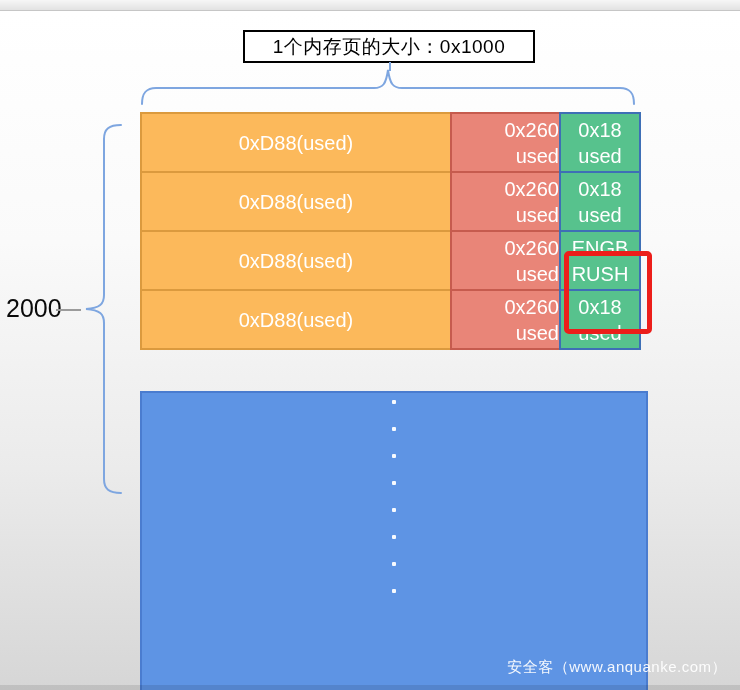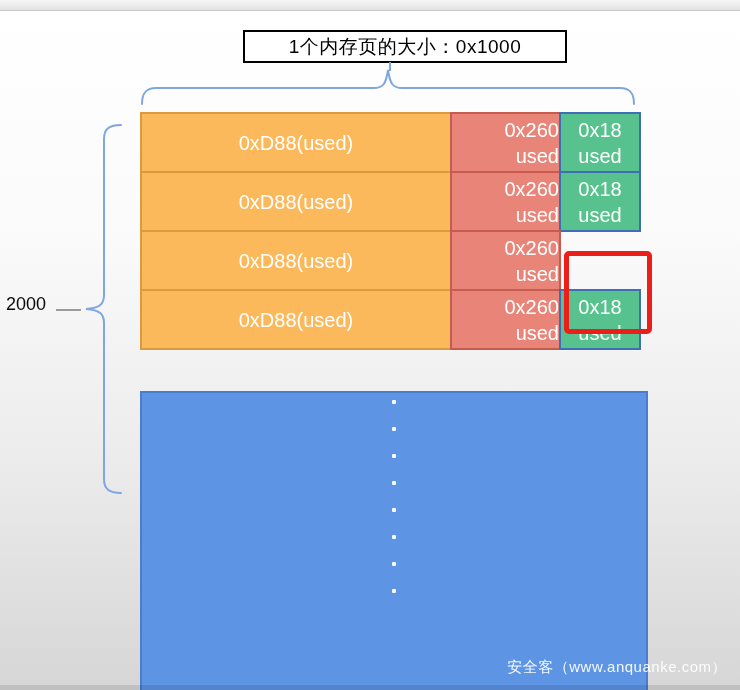--- a/index.html
+++ b/index.html
@@ -9,34 +9,34 @@
     overflow:hidden;
     font-family:"Liberation Sans","DejaVu Sans",sans-serif;
     background:linear-gradient(180deg,#ffffff 2%,#fafafa 35%,#ebebeb 68%,#d6d6d6 100%);
   }
   .topbar{
     position:absolute;left:0;top:0;width:740px;height:10px;
     background:linear-gradient(180deg,#f6f6f6,#e2e2e2);
     border-bottom:1px solid #c6c6c6;
   }
   .title-box{
-    position:absolute;left:243px;top:30px;width:324px;height:33px;
+    position:absolute;left:243px;top:30px;width:292px;height:33px;
     box-sizing:border-box;border:2px solid #000;background:#fff;
     display:flex;align-items:center;justify-content:center;
     font-size:19px;color:var(--title-text);letter-spacing:.5px;
   }
   .stem{
     position:absolute;left:389px;top:62px;width:2px;height:9px;
     background:var(--brace-blue);
   }
   .brace{position:absolute;}
   .brace path{fill:none;stroke:var(--brace-blue);stroke-width:2;stroke-linecap:round;}
   .left-label{
     position:absolute;left:6px;top:294px;
-    font-size:18px;color:#0a0a0a;
+    font-size:25px;color:#0a0a0a;
   }
   .leader-dash{
     position:absolute;left:56px;top:309px;width:25px;height:2px;background:#9b9b9b;
   }
   .rows{position:absolute;left:140px;top:112px;width:505px;}
   .mrow{display:flex;height:61px;}
   .mrow + .mrow{margin-top:-2px;}
   .cell{
     box-sizing:border-box;height:100%;
     display:flex;flex-direction:column;align-items:center;justify-content:center;
@@ -123,20 +123,24 @@
     </div>
 
     <div class="mrow">
       <div class="cell orange">
         <span>0xD88(used)</span>
       </div>
       <div class="cell salmon">
         <span>0x260</span>
         <span>used</span>
       </div>
+      <div class="cell green">
+        <span>ENGB</span>
+        <span>RUSH</span>
+      </div>
     </div>
 
     <div class="mrow">
       <div class="cell orange">
         <span>0xD88(used)</span>
       </div>
       <div class="cell salmon">
         <span>0x260</span>
         <span>used</span>
       </div>

